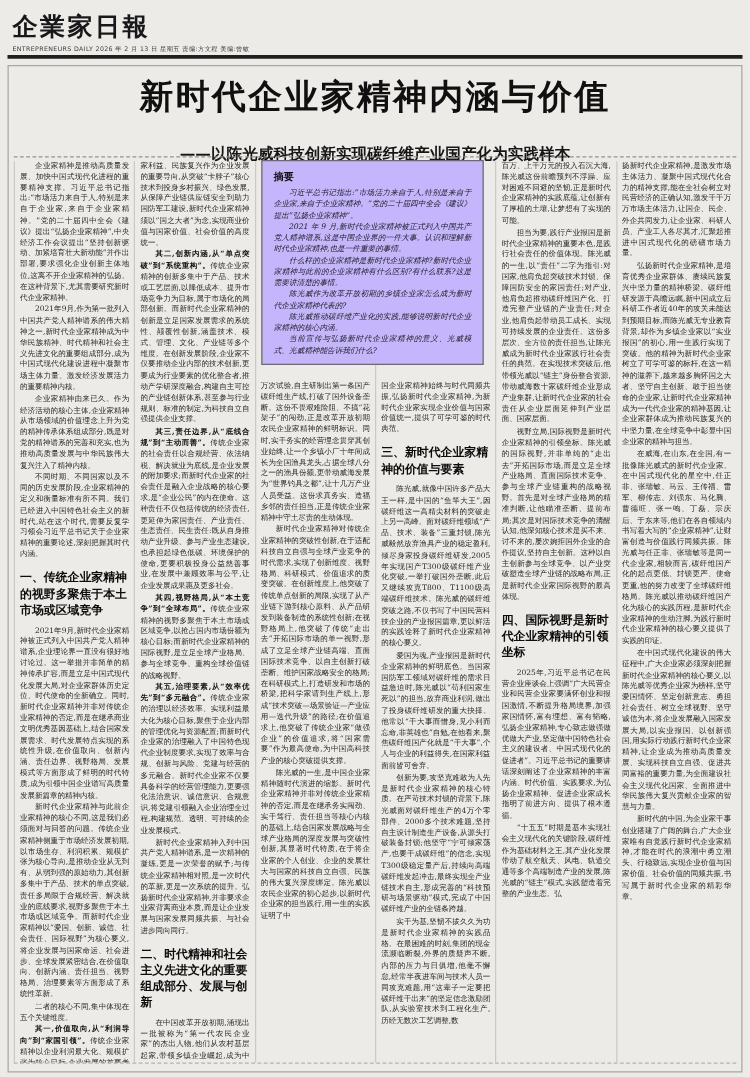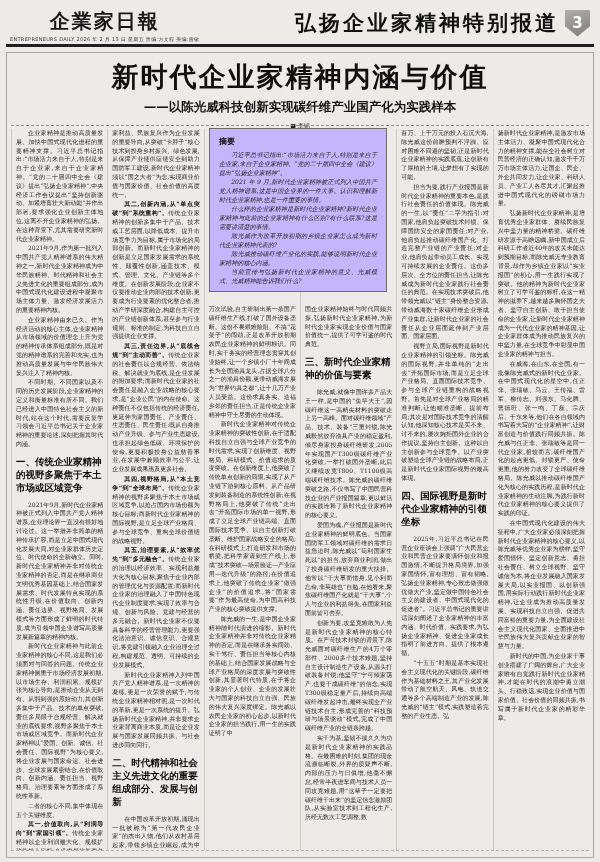--- a/index.html
+++ b/index.html
@@ -1,34 +1,34 @@
 <!DOCTYPE html>
 <html><head>
 <meta charset="utf-8">
 <style>
   html,body{margin:0;padding:0;background:#c9c7c2;}
   #page{position:relative;width:600px;height:862px;background:#edebe7;overflow:hidden;
         font-family:"DejaVu Sans",sans-serif;color:#1c1c1c;margin:0 auto;}
   
   #masthead{position:absolute;top:6px;left:10px;right:8px;height:36px;}
   #logo-block{position:absolute;left:0;top:2px;}
-  #logo-title{font-family:"DejaVu Serif",serif;font-size:20px;font-weight:900;letter-spacing:2px;color:#18181a;text-align:center;}
+  #logo-title{font-family:"DejaVu Serif",serif;font-size:20px;font-weight:900;letter-spacing:2px;color:#18181a;}
   #dateline{font-size:5px;color:#3a3a3a;margin-top:1px;letter-spacing:.3px;white-space:nowrap;}
   #banner-block{position:absolute;right:2px;top:3px;display:flex;align-items:center;}
   #banner-title{font-size:21px;font-weight:900;letter-spacing:3px;color:#111;font-family:"Liberation Sans",sans-serif;}
   #page-badge{width:25px;height:27px;margin-left:6px;background:linear-gradient(160deg,#b0afac,#7d7c79);
       clip-path:polygon(0 0,100% 0,100% 62%,50% 100%,0 62%);
       display:flex;align-items:center;justify-content:center;
       color:#fff;font-size:15px;font-weight:900;}
   #head-rule{position:absolute;top:44px;left:6px;right:6px;height:3px;background:#202020;}
   
   #frame{position:absolute;top:52px;left:6px;right:6px;bottom:4px;border:1px solid #a9a7a2;background:#edebe7;}
   #headline{margin-top:6px;text-align:center;font-size:27px;font-weight:900;letter-spacing:2px;color:#101010;
       font-family:"Liberation Sans",sans-serif;}
-  #subtitle{text-align:center;font-size:12.5px;font-weight:700;margin-top:4px;color:#161616;}
+  #subtitle{text-align:center;font-size:12.5px;font-weight:700;margin-top:20px;color:#161616;}
   #byline{text-align:center;font-size:6px;margin-top:6px;color:#222;}
   
   #columns{position:absolute;top:72px;left:4px;right:4px;bottom:6px;display:flex;
       border-top:1px dashed #96948f;border-bottom:1px dashed #b5b3ae;padding-top:3px;}
   .col{flex:1 1 0;padding:0 4px;overflow:hidden;border-left:1px solid #ccc9c3;}
   .col:first-child{border-left:none;}
   .col.shifted{padding-top:176px;}
   .body-p{font-size:6px;line-height:8.8px;text-align:justify;text-indent:2em;margin:0 0 1px 0;
       font-family:"DejaVu Serif",serif;color:#262626;}
   .body-p.noindent{text-indent:0;}
@@ -45,24 +45,20 @@
 </style>
 </head>
 <body>
 
 <div id="page">
 
   <div id="masthead">
     <div id="logo-block">
       <div id="logo-title">企業家日報</div>
       <div id="dateline">ENTREPRENEURS DAILY  2026 年 2 月 13 日  星期五  责编:方文程  美编:曾敏</div>
-    </div>
-    <div id="banner-block">
-      <div id="banner-title">弘扬企业家精神特别报道</div>
-      <div id="page-badge">3</div>
     </div>
   </div>
   <div id="head-rule"></div>
 
   <div id="frame">
     <div id="headline">新时代企业家精神内涵与价值</div>
     <div id="subtitle">——以陈光威科技创新实现碳纤维产业国产化为实践样本</div>
     <div id="byline">■ 李锦</div>
 
     <div id="columns">

